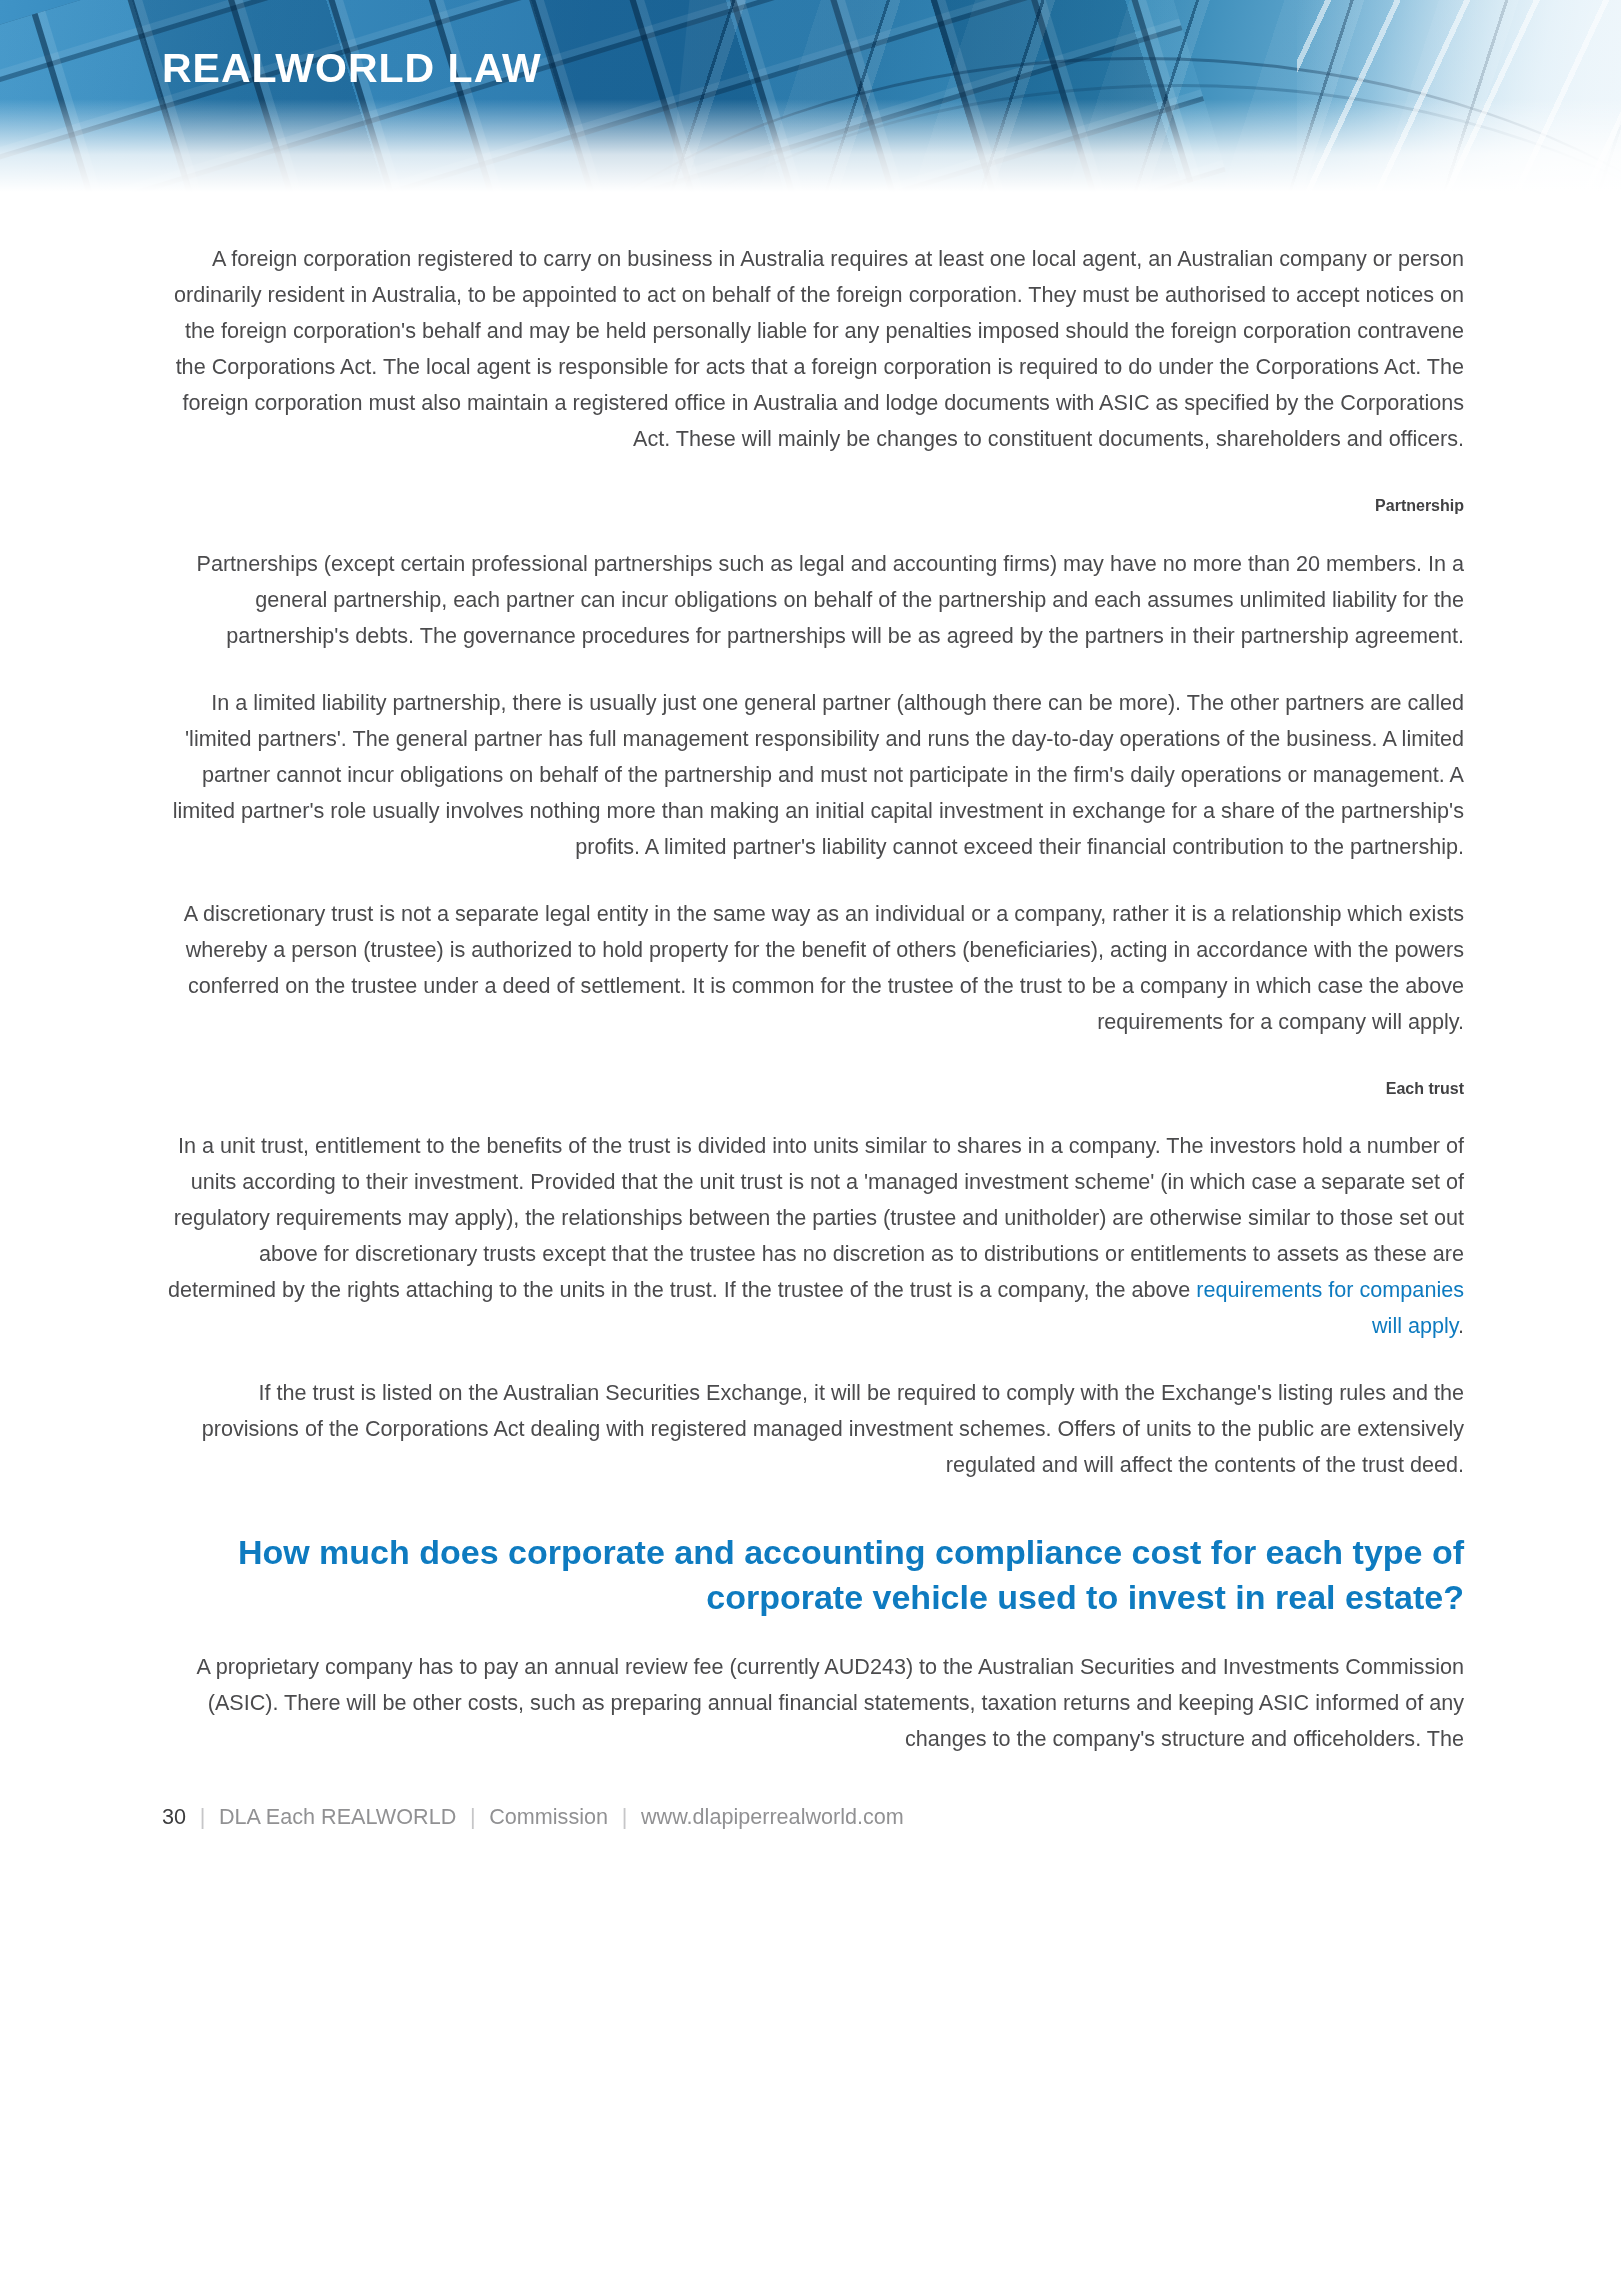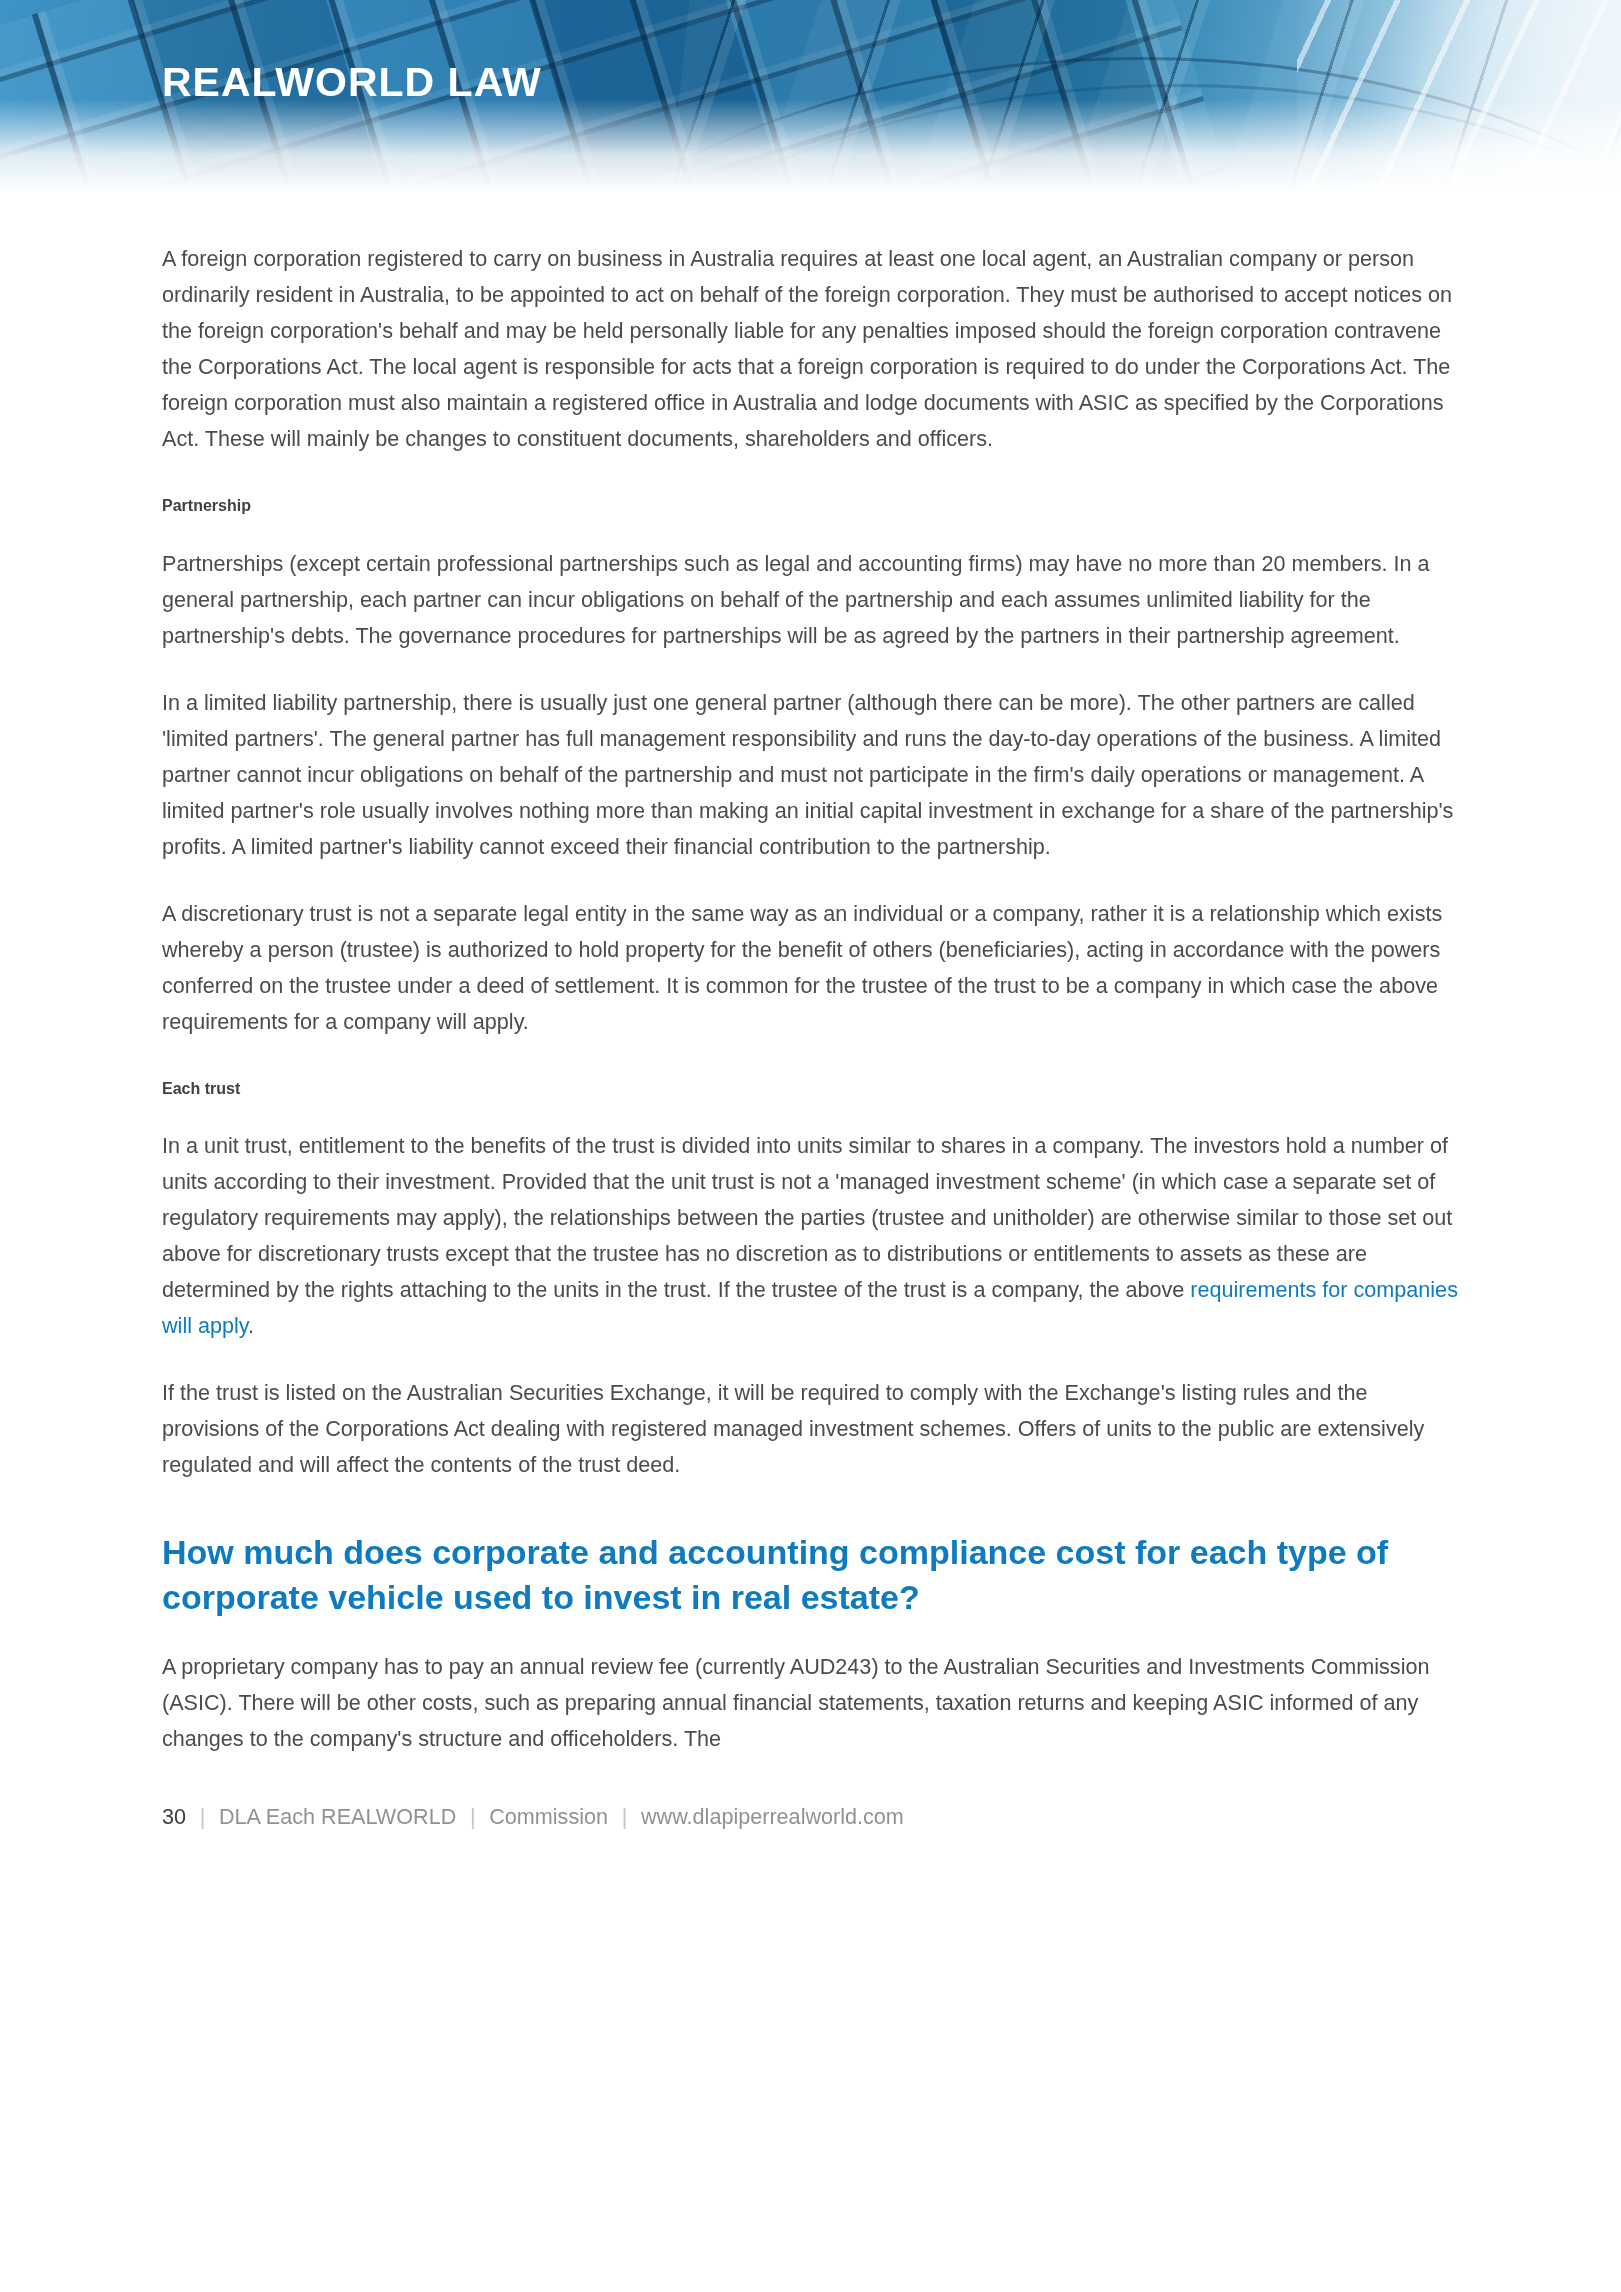--- a/index.html
+++ b/index.html
@@ -72,35 +72,36 @@
   }
   .banner .fade {
     position: absolute;
     left: 0; right: 0; bottom: 0;
     height: 93px;
     background: linear-gradient(to bottom,
       rgba(255,255,255,0) 0%, rgba(255,255,255,0.82) 60%, #ffffff 100%);
   }
   .banner h1 {
     position: absolute;
-    left: 162px; top: 59px;
+    left: 162px; top: 45px;
     margin: 0;
     font-size: 41px;
     font-weight: bold;
     letter-spacing: 1px;
     color: #ffffff;
     z-index: 5;
   }
 
   
   .content {
     padding: 49px 157px 0 162px;
     color: var(--body_text, #4b4b4d);
     font-size: 21.6px;
     line-height: 36px;
+    text-align: right;
   }
   .content p { margin: 0 0 31px 0; }
   .content h3 {
     margin: 9.8px 0 21.6px 0;
     font-size: 16px;
     line-height: 36px;
     font-weight: bold;
     color: var(--heading_text, #414143);
   }
   .content h2.question {

